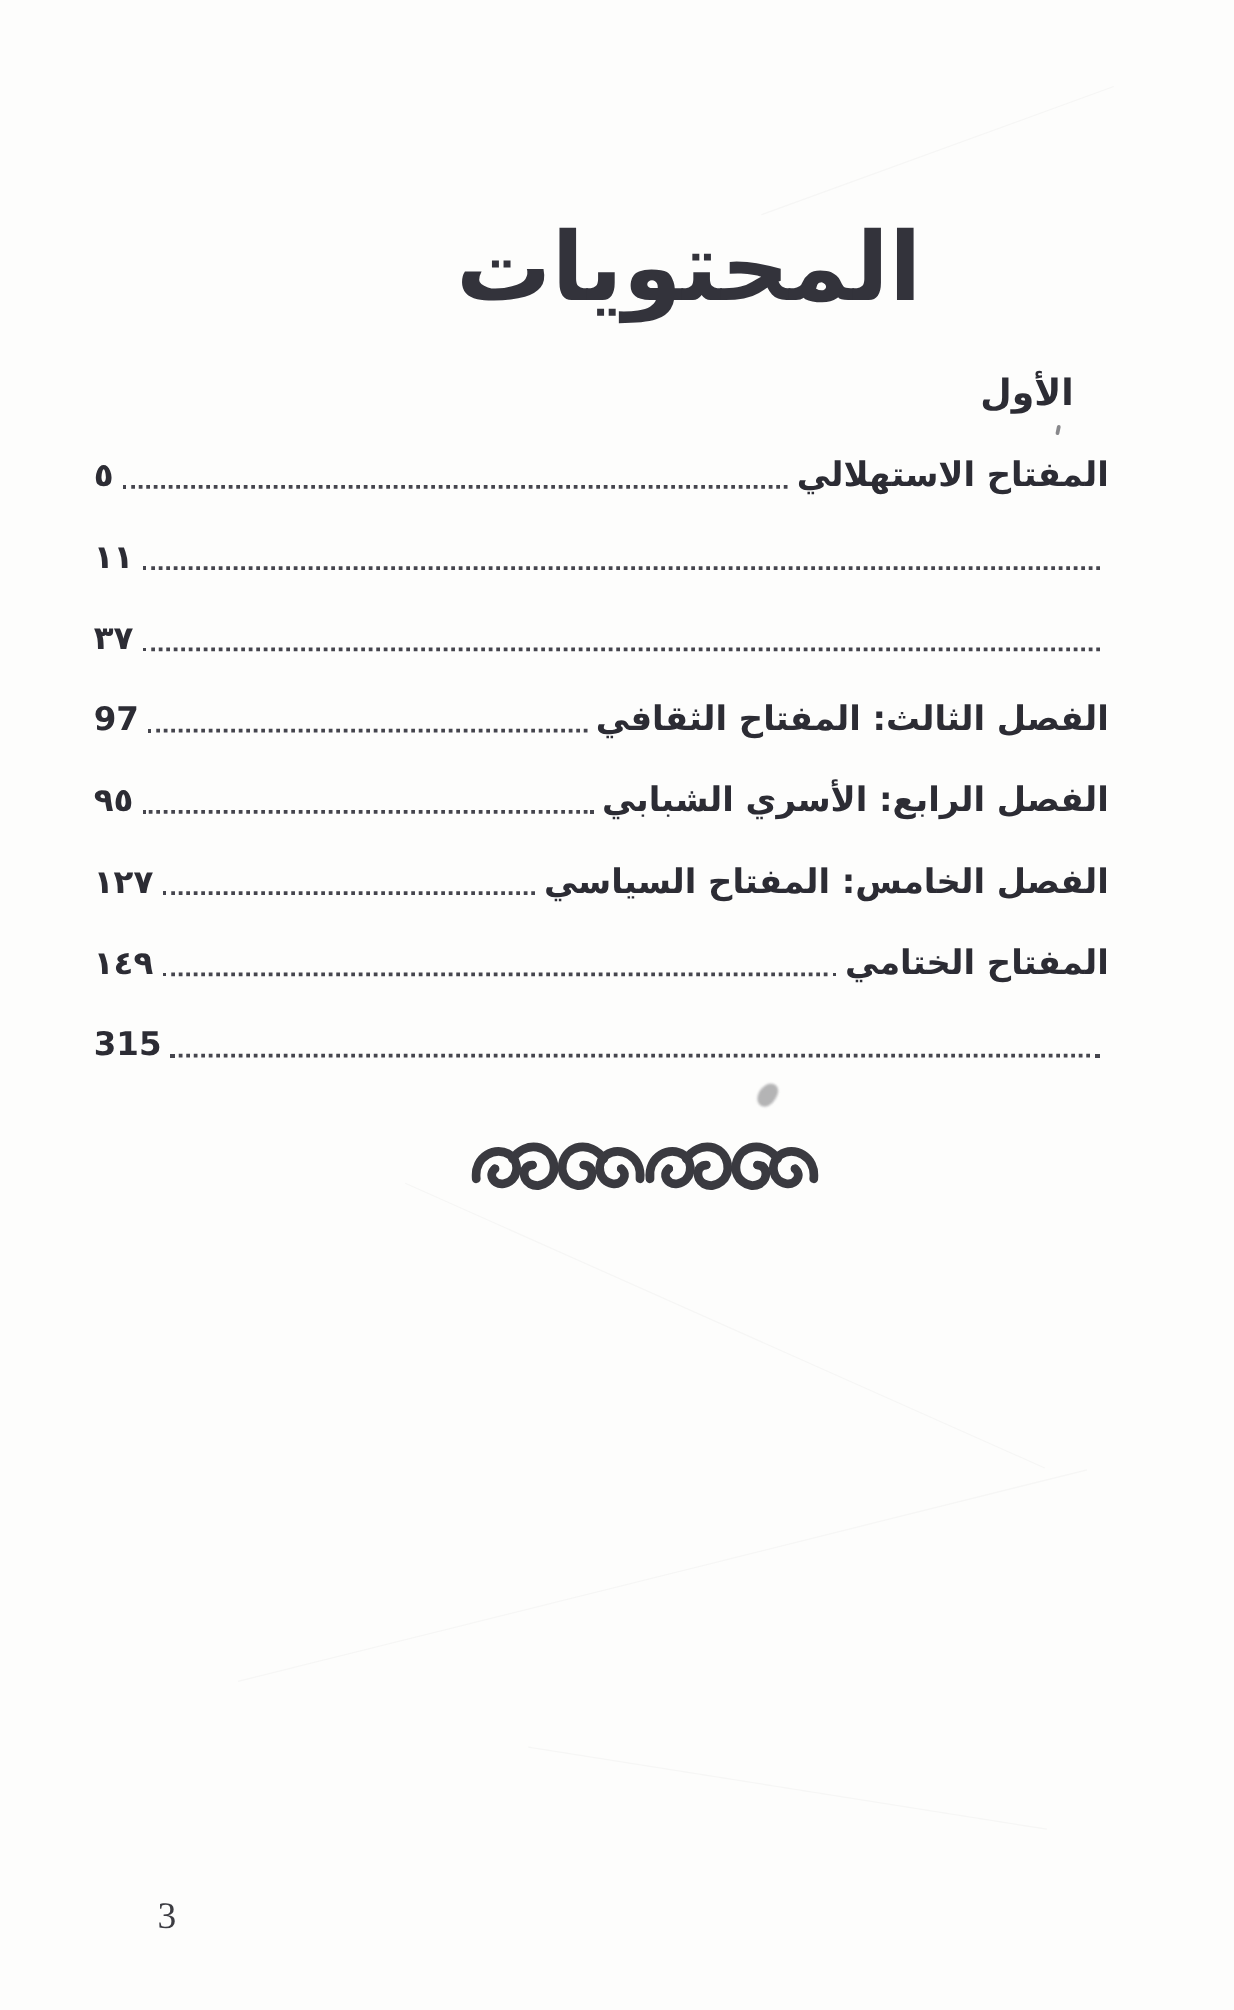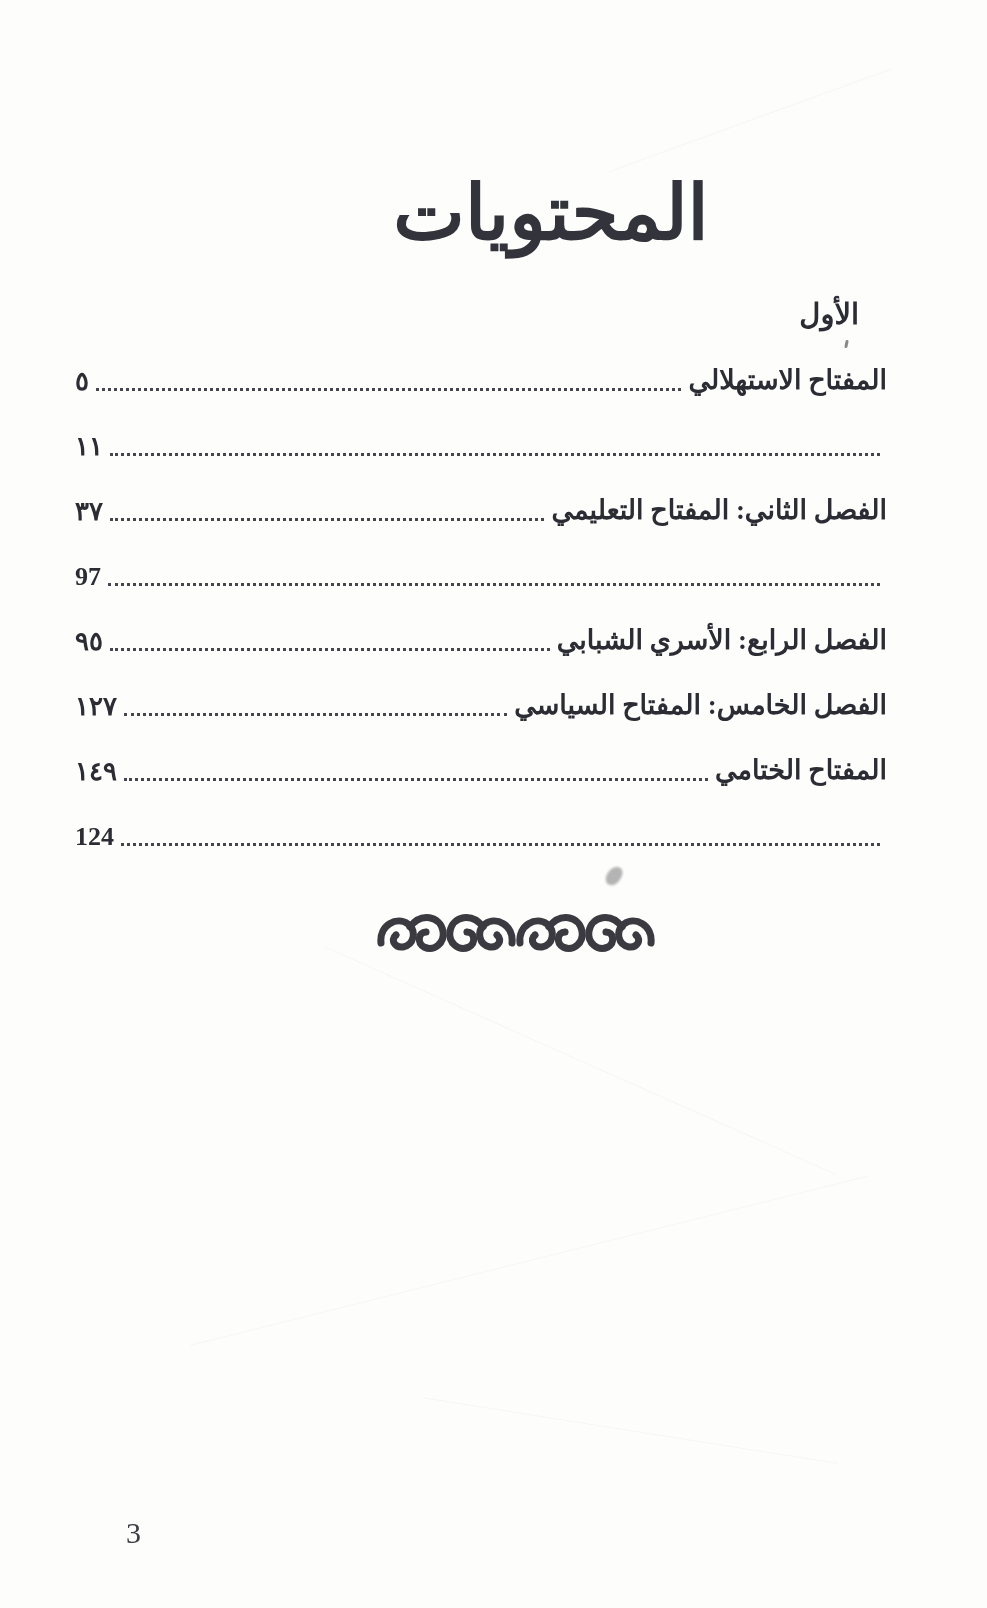--- a/index.html
+++ b/index.html
@@ -40,21 +40,20 @@
     width: 3px; height: 8px;
     border-radius: 2px;
     background: rgba(40,40,45,0.55);
     transform: rotate(12deg);
   }
 
   .page-inner {
     position: relative;
     padding: 168px 100px 0 75px;
     direction: rtl;
-    font-family: Liberation Serif, serif;
   }
 
   .doc-title {
     text-align: center;
     transform: translateX(70px);
     direction: rtl;
     font-size: 76px;
     font-weight: bold;
     letter-spacing: 1px;
     color: #33333b;
@@ -141,26 +140,26 @@
       <span class="leader"></span>
       <span class="toc-page">٥</span>
     </div>
 
     <div class="toc-row">
       <span class="leader"></span>
       <span class="toc-page">١١</span>
     </div>
 
     <div class="toc-row">
-      <span class="toc-title">الفصل الثاني: المفتاح التعليمي</span>
       <span class="leader"></span>
       <span class="toc-page">٣٧</span>
     </div>
 
     <div class="toc-row">
+      <span class="toc-title">الفصل الثالث: المفتاح الثقافي</span>
       <span class="leader"></span>
       <span class="toc-page">97</span>
     </div>
 
     <div class="toc-row">
       <span class="toc-title">الفصل الرابع: الأسري الشبابي</span>
       <span class="leader"></span>
       <span class="toc-page">٩٥</span>
     </div>
 
@@ -171,21 +170,21 @@
     </div>
 
     <div class="toc-row">
       <span class="toc-title">المفتاح الختامي</span>
       <span class="leader"></span>
       <span class="toc-page">١٤٩</span>
     </div>
 
     <div class="toc-row">
       <span class="leader"></span>
-      <span class="toc-page">124</span>
+      <span class="toc-page">315</span>
     </div>
 
   </div>
 
   <div class="ornament">
     <svg width="278" height="56" viewBox="0 0 278 56" aria-hidden="true">
       <defs>
         <g id="swirl" fill="none" stroke="#3a3a40" stroke-width="7" stroke-linecap="round">
           <path d="M4,36 C2,18 20,9 31,17 C40,24 37,38 26,40 C18,41 13,33 19,28"></path>
           <path d="M33,20 C44,5 63,9 66,24 C68,36 57,45 47,40 C40,36 41,25 49,25"></path>

